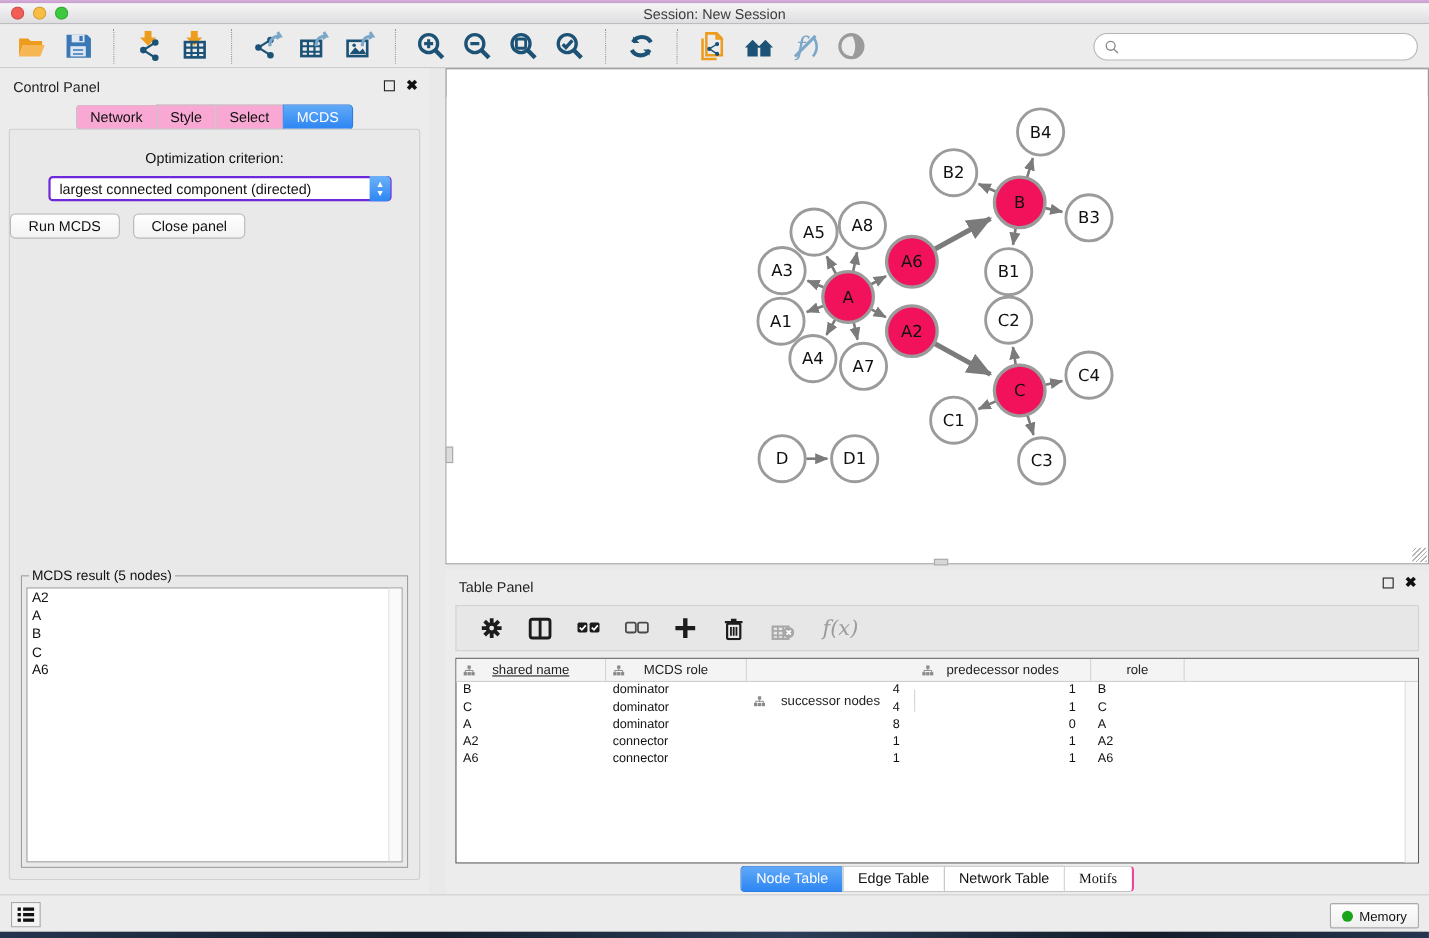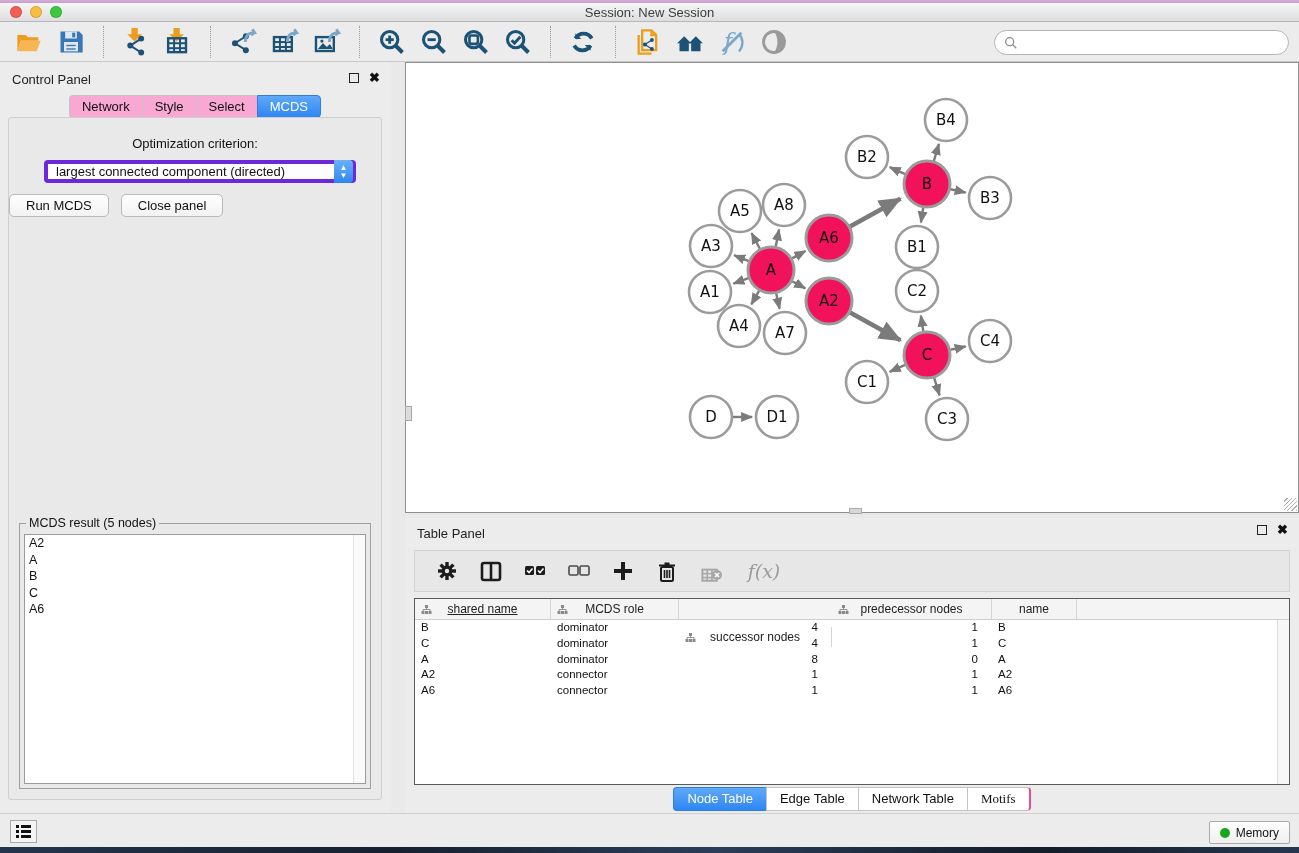--- a/index.html
+++ b/index.html
@@ -39,21 +39,21 @@
   #cp-tabs { position:absolute; left:0; right:0; top:33px; display:flex; justify-content:center; }
   .cp-tab { font-size:13px; padding:3px 12px; background:#f9a8d4; border:1px solid #c4c4c4;
     border-right:none; color:#111; }
   .cp-tab:first-child { border-radius:4px 0 0 4px; }
   .cp-tab:last-child  { border-radius:0 4px 4px 0; border-right:1px solid #c4c4c4; }
   .cp-tab.active { background:linear-gradient(#5fa9f8,#2e86f3); color:#fff; border-color:#2e7de0; }
   #cp-content { position:absolute; left:8px; right:8px; top:55px; bottom:13px;
     background:#e9e9e9; border:1px solid #cfcfcf; border-radius:3px; }
   #opt-label { position:absolute; left:0; right:0; top:18px; text-align:center; font-size:13px; color:#111; }
   #opt-select { position:absolute; left:35px; top:42px; width:312px; height:23px; background:#fff;
-    border:4px solid #6d28d9; border-radius:4px; display:flex; align-items:center; }
+    border:2px solid #6d28d9; border-radius:4px; display:flex; align-items:center; }
   #opt-select .sel-text { flex:1; font-size:13px; padding-left:8px; color:#111; white-space:nowrap; overflow:hidden;}
   .stepper { width:19px; height:23px; margin-right:-1px; border-radius:0 4px 4px 0;
     background:linear-gradient(#6cb1f9,#2e86f3); display:flex; flex-direction:column;
     align-items:center; justify-content:center; gap:1px; }
   .stepper span { color:#fff; font-size:8px; line-height:7px; }
   #cp-buttons { position:absolute; left:0; right:0; top:76px; display:flex; justify-content:flex-start; gap:12px; }
   .push-btn { font-size:13px; color:#111; background:linear-gradient(#ffffff,#f2f2f2);
     border:1px solid #b9b9b9; border-radius:5px; padding:3px 16px; }
   #mcds-fieldset { position:absolute; left:10px; right:10px; top:398px; bottom:10px;
     border:1px solid #9e9e9e; padding:4px; }
@@ -576,21 +576,21 @@
           <svg viewBox="0 0 11 11">
             <rect x="4" y="1" width="3" height="3" fill="#8a8a8a"></rect>
             <rect x="0.5" y="7" width="3" height="3" fill="#8a8a8a"></rect>
             <rect x="4" y="7" width="3" height="3" fill="#8a8a8a"></rect>
             <rect x="7.5" y="7" width="3" height="3" fill="#8a8a8a"></rect>
             <path d="M5.5 4 v2 M2 7 v-1.5 h7 V7" stroke="#8a8a8a" fill="none" stroke-width="0.9"></path>
           </svg>
           <span>predecessor nodes</span>
         </div>
         <div class="nt-hcell" style="width: 85px; flex: 0 0 85px;">
-          <span>name</span>
+          <span>role</span>
         </div>
         <div class="nt-hcell" style="flex: 1 1 0%; border-right: none;"></div>
       </div>
     <div id="nt-body">
         <div class="nt-row">
           <div class="nt-cell" style="width: 136px; flex: 0 0 136px;">B</div>
           <div class="nt-cell" style="width: 128px; flex: 0 0 128px;">dominator</div>
           <div class="nt-cell num" style="width: 153px; flex: 0 0 153px;">4</div>
           <div class="nt-cell num" style="width: 160px; flex: 0 0 160px;">1</div>
           <div class="nt-cell" style="width: 85px; flex: 0 0 85px;">B</div>

